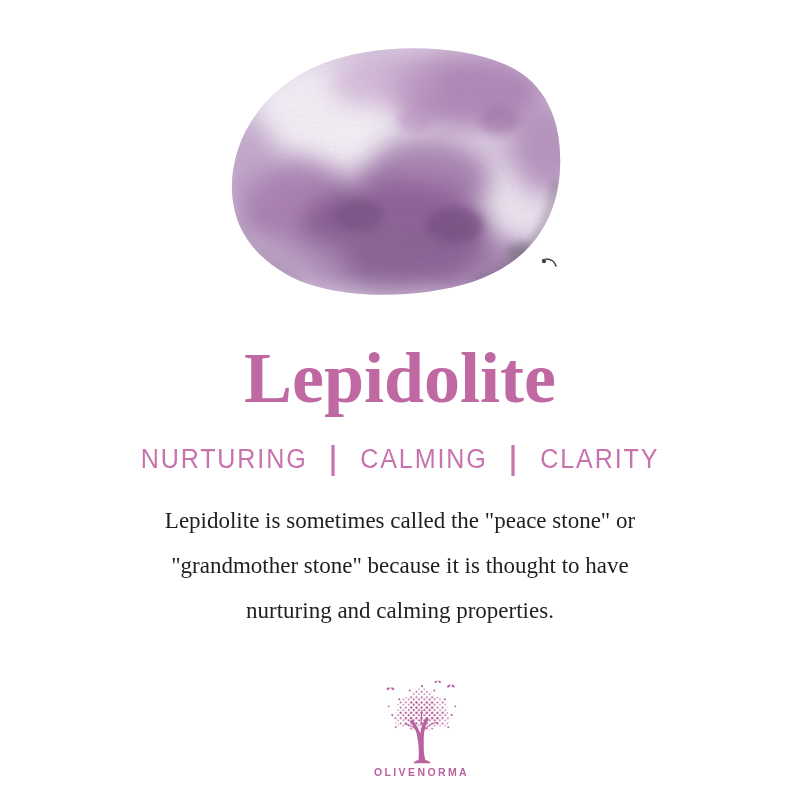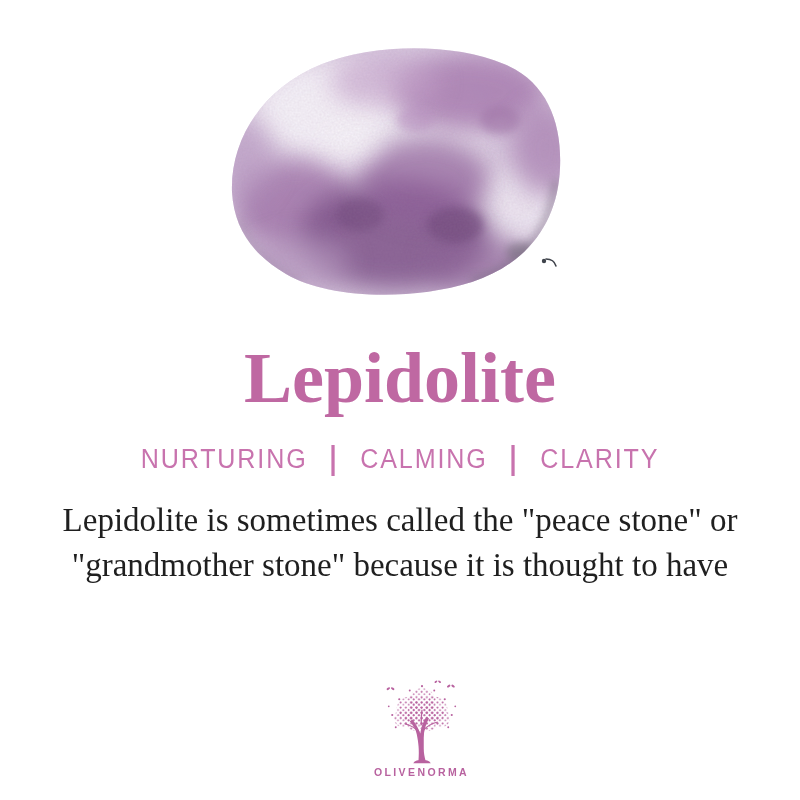--- a/index.html
+++ b/index.html
@@ -43,21 +43,21 @@
   }
   .tagline .sep{
     display:inline-block;
     margin:0 14px;
     transform:scaleY(1.25) translateY(-1px);
     font-weight:600;
   }
   .description{
     margin-top:20px;
     font-family:"Liberation Serif", serif;
-    font-size:33px;
+    font-size:23px;
     line-height:45px;
     color:#1f1f1f;
   }
   .brand{
     position:absolute;
     left:0;right:0;
     top:680px;
     padding-left:43px;
   }
   .brand-logo{display:block;margin:0 auto;}
@@ -139,20 +139,21 @@
     <span>NURTURING</span>
     <span class="sep">|</span>
     <span>CALMING</span>
     <span class="sep">|</span>
     <span>CLARITY</span>
   </div>
 
   <div class="description">
     <div>Lepidolite is sometimes called the "peace stone" or</div>
     <div>"grandmother stone" because it is thought to have</div>
+    <div>nurturing and calming properties.</div>
   </div>
 
   <div class="brand">
     <svg class="brand-logo" viewBox="0 0 100 96" width="88" height="84" aria-hidden="true">
       <defs>
         <pattern id="leafDots" width="6" height="6" patternUnits="userSpaceOnUse">
           <circle cx="1.6" cy="1.6" r="1.15" fill="#b8629f"></circle>
           <circle cx="4.6" cy="4.2" r="0.95" fill="#b8629f" opacity=".85"></circle>
         </pattern>
       </defs>

